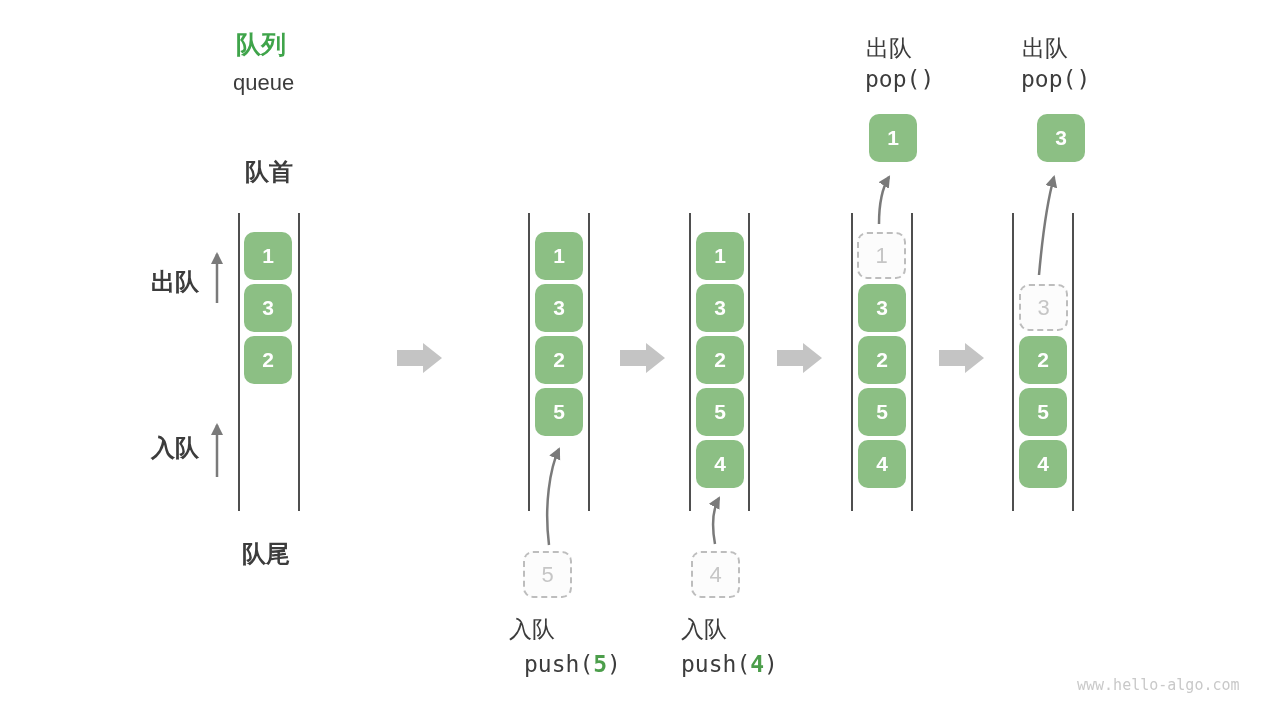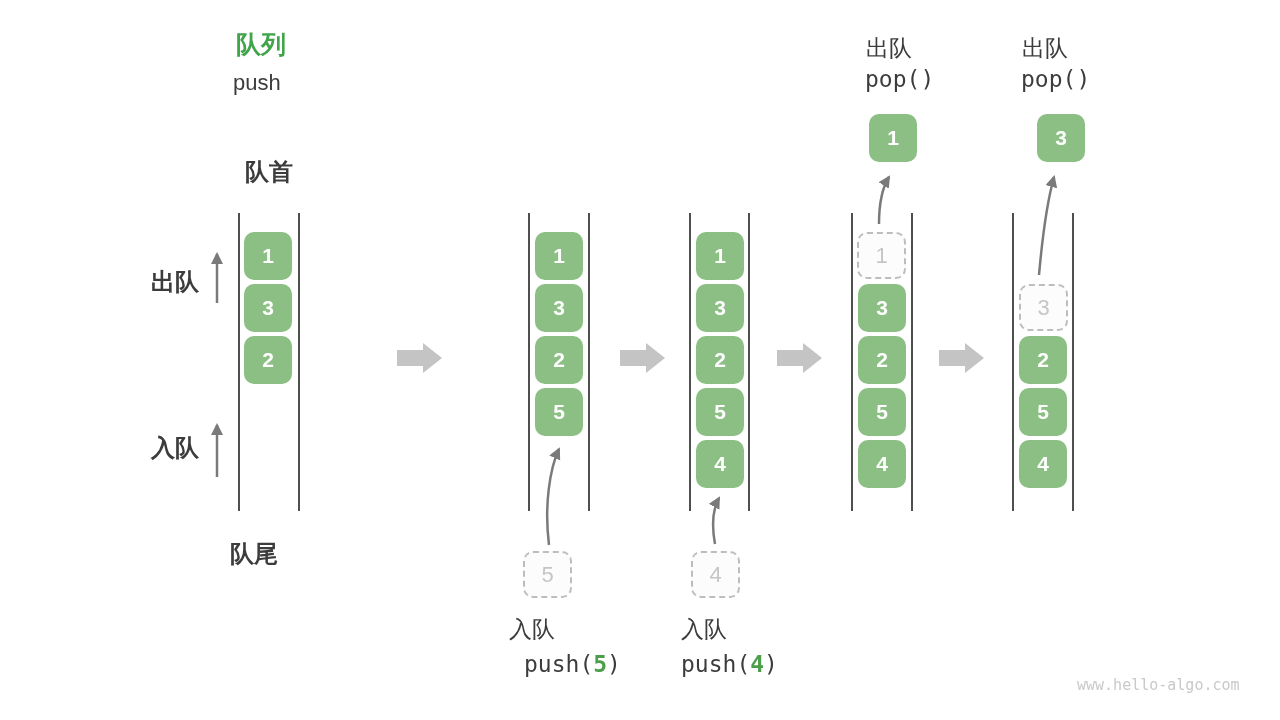--- a/index.html
+++ b/index.html
@@ -40,26 +40,26 @@
   }
   .watermark{font-family:"DejaVu Sans Mono","Liberation Mono",monospace;font-size:15px;color:var(--watermark-gray);}
   svg.overlay{position:absolute;left:0;top:0;pointer-events:none;}
 </style>
 </head>
 <body>
 
 <div id="stage">
 
   <div class="abs title-zh" style="left:236px;top:28px;">队列</div>
-  <div class="abs title-en" style="left:233px;top:70px;">push</div>
+  <div class="abs title-en" style="left:233px;top:70px;">queue</div>
 
   <div class="abs zh-strong" style="left:245px;top:156px;font-family:Liberation Serif, serif;">队首</div>
   <div class="abs zh-strong" style="left:151px;top:266px;">出队</div>
   <div class="abs zh-strong" style="left:151px;top:432px;">入队</div>
-  <div class="abs zh-strong" style="left:230px;top:538px;">队尾</div>
+  <div class="abs zh-strong" style="left:242px;top:538px;">队尾</div>
 
   <div class="abs vline" style="left:238px;top:213px;"></div>
   <div class="abs vline" style="left:298px;top:213px;"></div>
   <div class="abs vline" style="left:528px;top:213px;"></div>
   <div class="abs vline" style="left:588px;top:213px;"></div>
   <div class="abs vline" style="left:689px;top:213px;"></div>
   <div class="abs vline" style="left:748px;top:213px;"></div>
   <div class="abs vline" style="left:851px;top:213px;"></div>
   <div class="abs vline" style="left:911px;top:213px;"></div>
   <div class="abs vline" style="left:1012px;top:213px;"></div>

